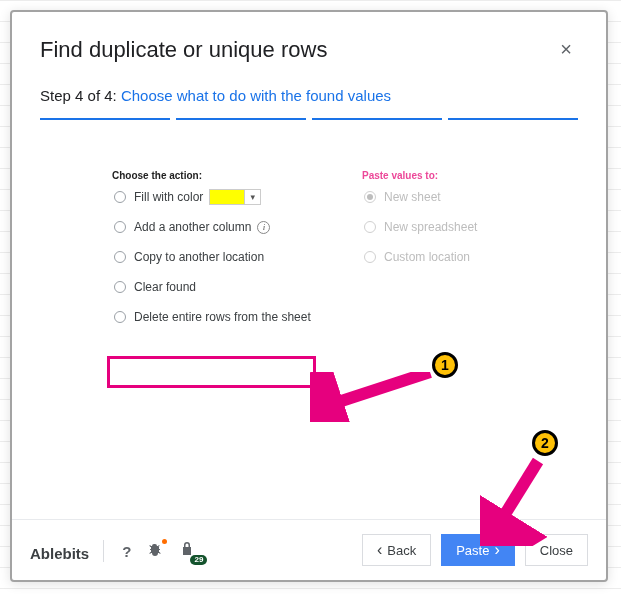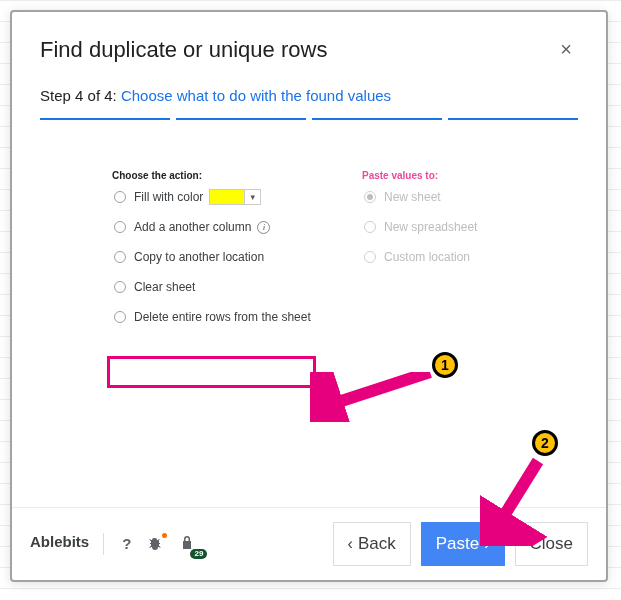--- a/index.html
+++ b/index.html
@@ -175,21 +175,21 @@
     left: 0;
     right: 0;
     border-top: 1px solid #e8eaed;
     padding: 14px 18px;
     display: flex;
     align-items: center;
     justify-content: space-between;
   }
   .footer-left {
     display: flex;
-    align-items: flex-start;
+    align-items: flex-end;
     gap: 8px;
     color: #5f6368;
   }
   .brand {
     font-size: 15px;
     font-weight: 700;
     color: #3c4043;
   }
   .divider {
     width: 1px;
@@ -227,23 +227,23 @@
     font-weight: 700;
     border-radius: 8px;
     padding: 1px 4px;
     line-height: 1;
   }
   .footer-right {
     display: flex;
     gap: 10px;
   }
   .btn {
-    height: 44px;
+    height: 32px;
     padding: 0 14px;
-    font-size: 17px;
+    font-size: 13px;
     border: 1px solid #dadce0;
     background: #fff;
     color: #3c4043;
     cursor: pointer;
     display: inline-flex;
     align-items: center;
     gap: 3px;
   }
   .btn.primary {
     background: #4285f4;
@@ -316,21 +316,21 @@
         </div>
 
         <div class="opt-row">
           <span class="radio"></span>
           <span>Copy to another location</span>
         </div>
 
 
         <div class="opt-row">
           <span class="radio"></span>
-          <span>Clear sheet</span>
+          <span>Clear found</span>
         </div>
 
 
         <div class="opt-row">
           <span class="radio"></span>
           <span>Delete entire rows from the sheet</span>
         </div>
       </div>
 
       <div class="col2">

